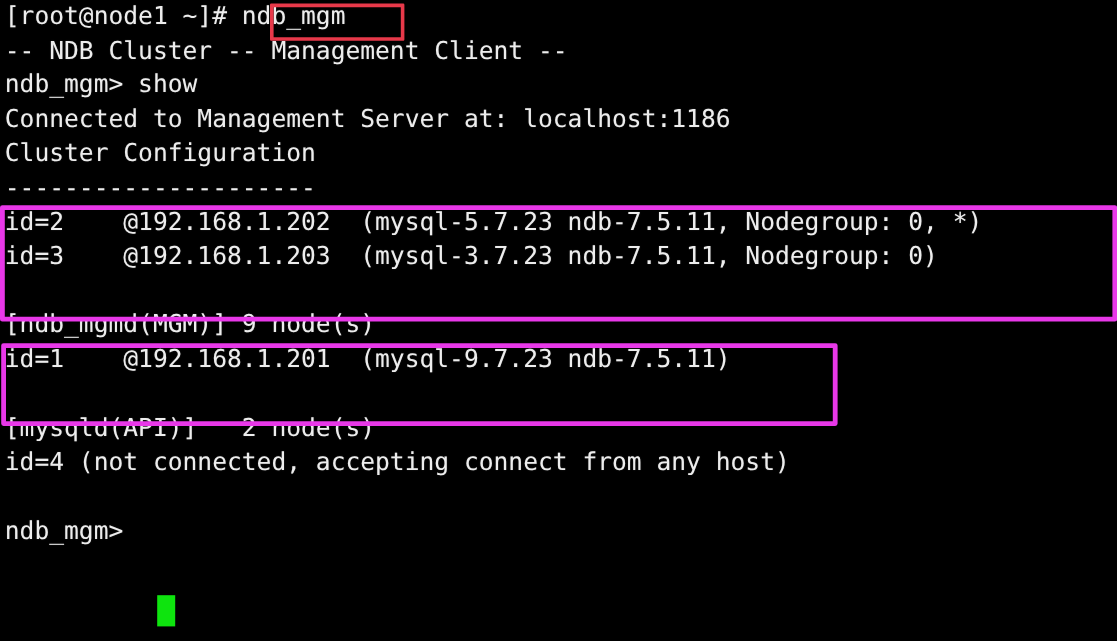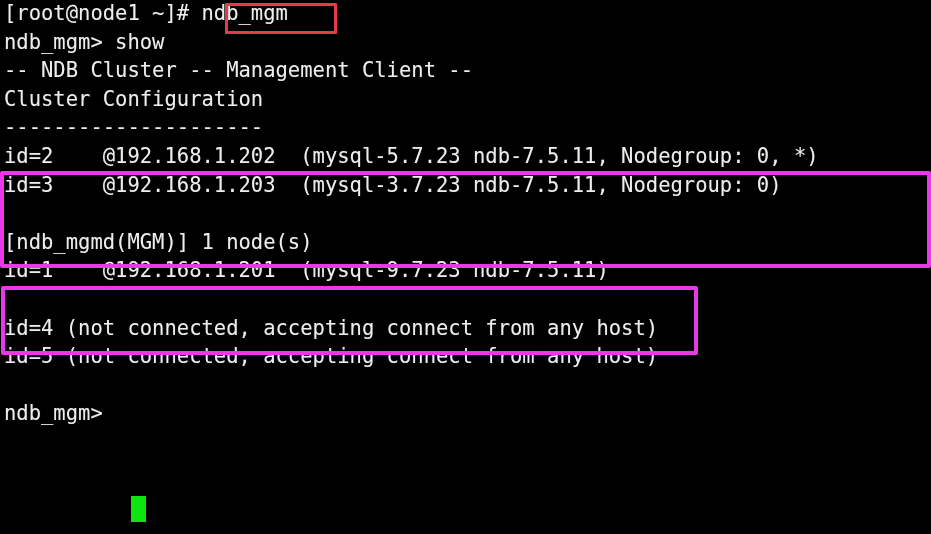--- a/index.html
+++ b/index.html
@@ -75,46 +75,47 @@
   }
 </style>
 </head>
 <body>
 
 <div id="terminal">
   <div class="screen">
 
     <div class="line">[root@node1 ~]# ndb_mgm</div>
 
+    <div class="line">-- NDB Cluster -- Management Client --</div>
+
     <div class="line">ndb_mgm&gt; show</div>
 
-    <div class="line">-- NDB Cluster -- Management Client --</div>
-
+    <div class="line">Connected to Management Server at: localhost:1186</div>
 
     <div class="line">Cluster Configuration</div>
 
     <div class="line">---------------------</div>
 
 
     <div class="line">id=2    @192.168.1.202  (mysql-5.7.23 ndb-7.5.11, Nodegroup: 0, *)</div>
 
     <div class="line">id=3    @192.168.1.203  (mysql-3.7.23 ndb-7.5.11, Nodegroup: 0)</div>
 
     <div class="line blank"></div>
 
-    <div class="line">[ndb_mgmd(MGM)] 1 node(s)</div>
+    <div class="line">[ndb_mgmd(MGM)] 9 node(s)</div>
 
     <div class="line">id=1    @192.168.1.201  (mysql-9.7.23 ndb-7.5.11)</div>
 
     <div class="line blank"></div>
 
+    <div class="line">[mysqld(API)]   2 node(s)</div>
 
     <div class="line">id=4 (not connected, accepting connect from any host)</div>
 
-    <div class="line">id=5 (not connected, accepting connect from any host)</div>
 
     <div class="line blank"></div>
 
     <div class="line">ndb_mgm&gt; </div>
 
   </div>
 
   <div class="hl" id="hl-cmd"></div>
   <div class="hl" id="hl-ndbd"></div>
   <div class="hl" id="hl-mgmd"></div>

